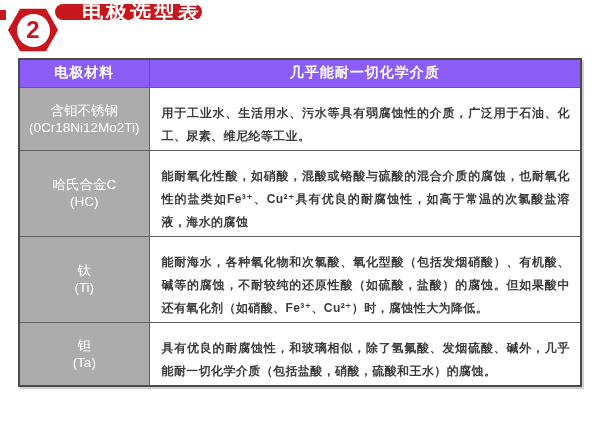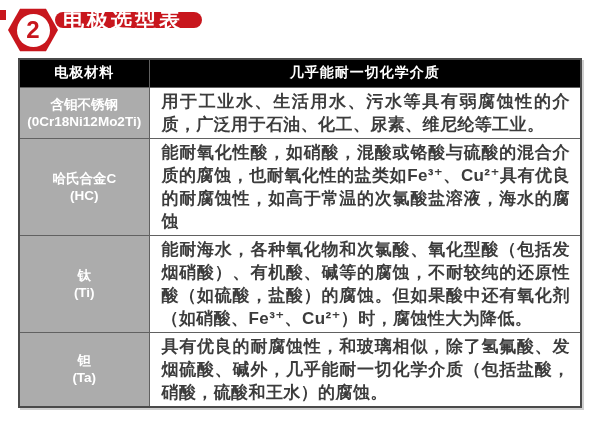--- a/index.html
+++ b/index.html
@@ -4,23 +4,23 @@
 <style>
   * { margin:0; padding:0; box-sizing:border-box; }
   html,body { background:#fff; }
   .canvas{
     position:relative; width:600px; height:431px; background:#ffffff;
     font-family:"Liberation Sans","DejaVu Sans",sans-serif; overflow:hidden;
   }
   
   .corner-square{ position:absolute; left:0; top:10px; width:6px; height:10px; background:#c8161d; }
   .banner{
-    position:absolute; left:55px; top:12px; width:147px; height:16px;
+    position:absolute; left:55px; top:4px; width:147px; height:16px;
     background:#c8161d; border-radius:10px;
-    display:flex; align-items:center; justify-content:flex-start;
+    display:flex; align-items:center; justify-content:flex-end;
   }
   .banner span{ color:#ffffff; font-size:21px; font-weight:bold; letter-spacing:3px; padding-left:8px; }
   .hexagon{
     position:absolute; left:8px; top:7px; width:50px; height:46px; background:#c8161d;
     clip-path:polygon(0% 50%, 24% 4%, 76% 4%, 100% 50%, 76% 96%, 24% 96%);
     display:flex; align-items:center; justify-content:center;
   }
   .hex-circle{
     width:33px; height:33px; border-radius:50%; background:#ffffff;
     display:flex; align-items:center; justify-content:center;
@@ -29,31 +29,31 @@
   
   table.sel{
     position:absolute; left:18px; top:58px; width:564px;
     border-collapse:collapse; table-layout:fixed;
     border:2px solid #4a4a4a;
     box-shadow:2px 2px 0 #cfcfcf;
   }
   table.sel th, table.sel td{ border:1px solid #616161; vertical-align:middle; }
   col.c1{ width:130px; }
   th.hd{
-    height:28px; background:#000000; color:#ffffff;
+    height:28px; background:#8b5cf6; color:#ffffff;
     font-size:14px; font-weight:bold; letter-spacing:1px; text-align:center;margin-left:15px;
   }
   td.mat{
     background:#acacac; color:#ffffff; text-align:center;
-    font-size:13.5px; font-weight:bold; line-height:17px; padding:2px 2px;
+    font-size:13.5px; font-weight:normal; line-height:17px; padding:2px 2px;
   }
   td.desc{
     background:#ffffff; color:#3c3c3c;
-    font-size:17px; font-weight:600; line-height:23px;
-    text-align:justify; padding:2px 10px 2px 12px; letter-spacing:0.4px;margin-top:28px;
+    font-size:12px; font-weight:600; line-height:23px;
+    text-align:justify; padding:14px 10px 2px 12px; letter-spacing:0.4px;margin-top:28px;
   }
 </style>
 </head>
 <body>
 
 <div class="canvas">
 
   <div class="corner-square"></div>
 
   <div class="banner">

